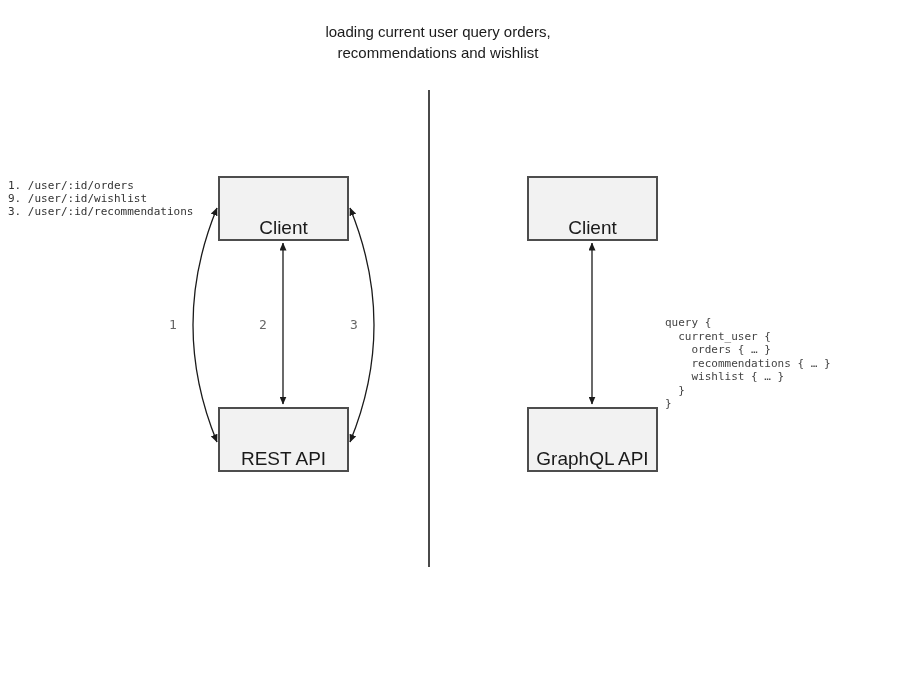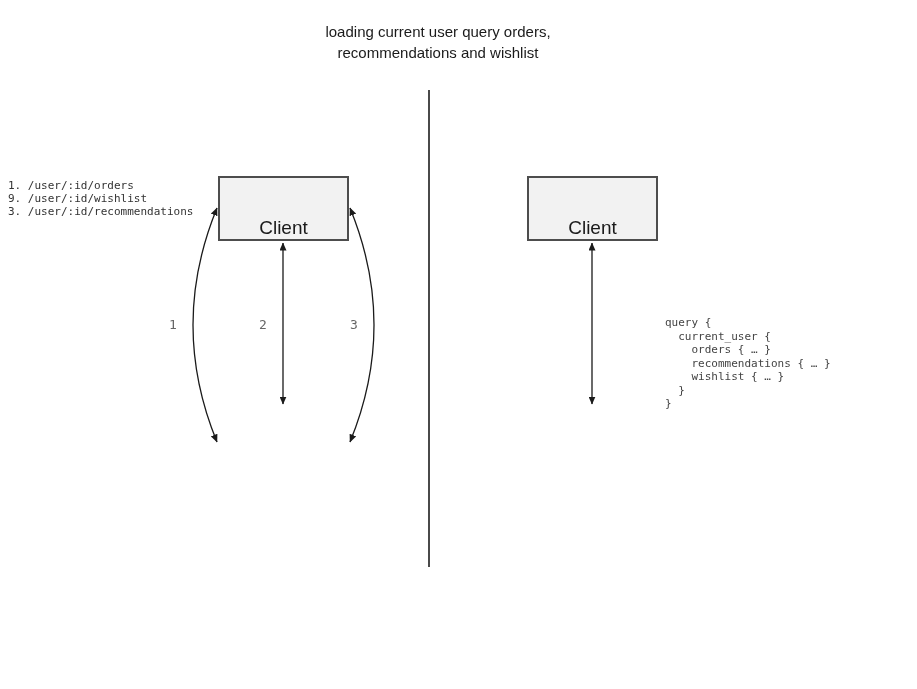--- a/index.html
+++ b/index.html
@@ -93,29 +93,35 @@
   <div class="divider"></div>
 
   <div class="endpoint-list mono">1. /user/:id/orders
 9. /user/:id/wishlist
 3. /user/:id/recommendations</div>
 
   <div class="node client-left">
     <span>Client</span>
   </div>
 
+  <div class="node rest-api">
+    <span>REST API</span>
+  </div>
 
   <span class="arrow-label n1">1</span>
   <span class="arrow-label n2">2</span>
   <span class="arrow-label n3">3</span>
 
   <div class="node client-right">
     <span>Client</span>
   </div>
 
+  <div class="node graphql-api">
+    <span>GraphQL API</span>
+  </div>
 
   <div class="query-block mono">query {
   current_user {
     orders { … }
     recommendations { … }
     wishlist { … }
   }
 }</div>
 
   <svg class="arrows" viewBox="0 0 917 689" xmlns="http://www.w3.org/2000/svg">

